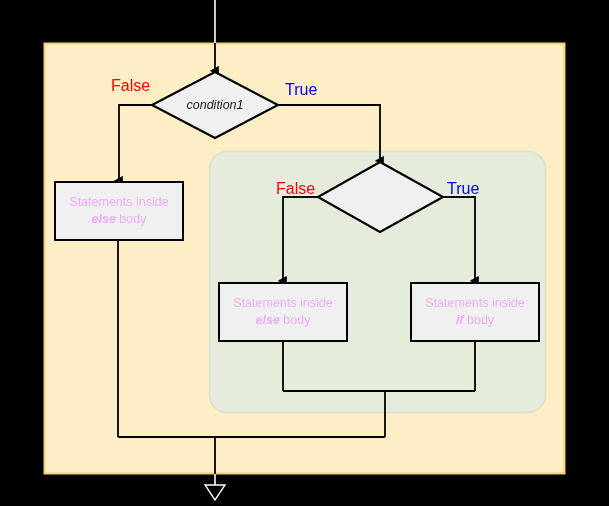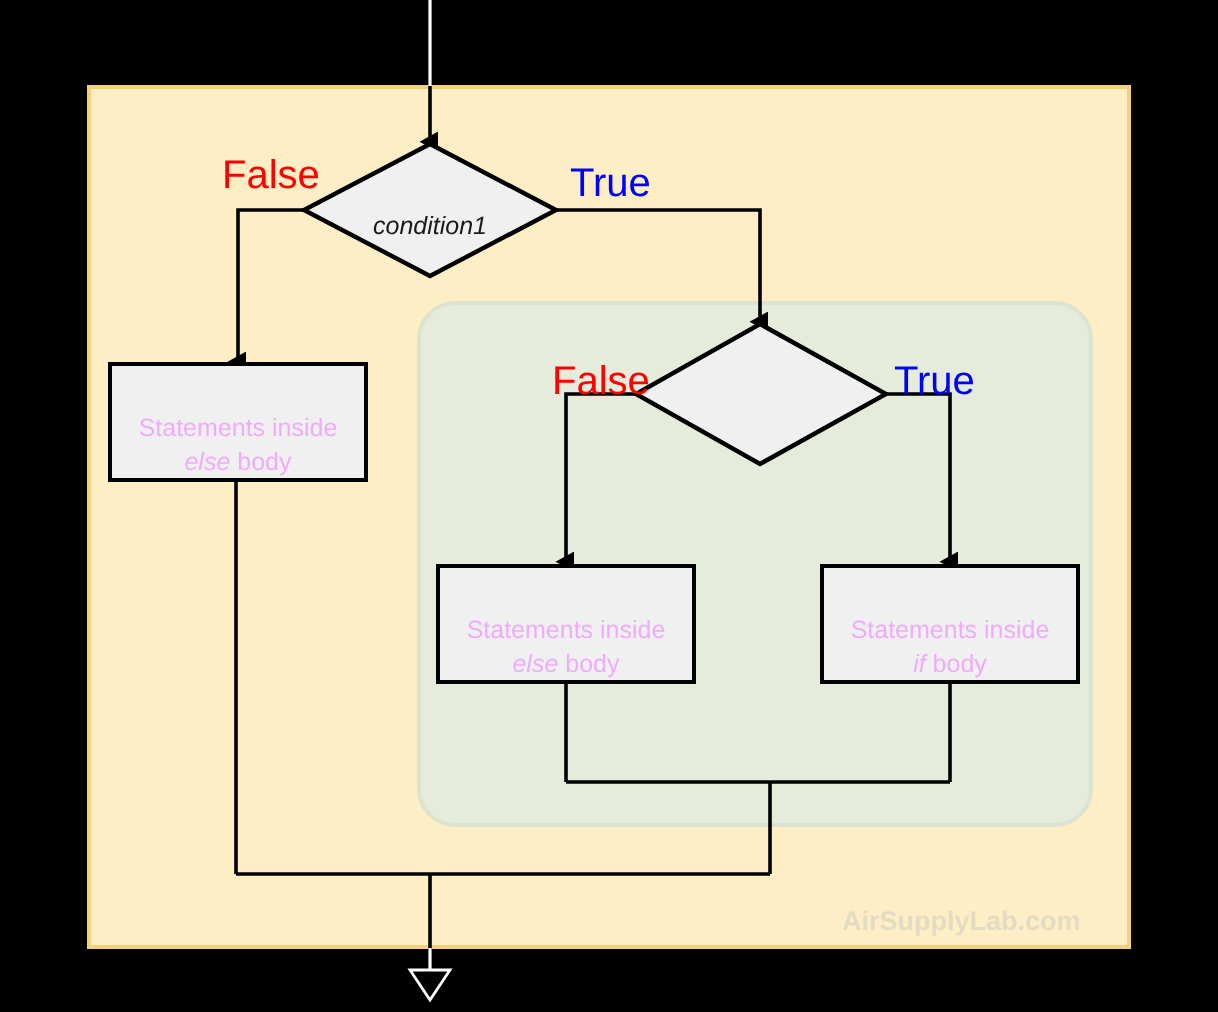--- a/index.html
+++ b/index.html
@@ -18,42 +18,42 @@
   #flow-svg {
     position: absolute;
     left: 0;
     top: 0;
     width: 609px;
     height: 506px;
   }
   .node-label {
     position: absolute;
     display: flex;
-    align-items: flex-end;
+    align-items: center;
     justify-content: center;
     text-align: center;
     pointer-events: none;
   }
   .box-label {
     font-size: 12.5px;
     color: #f0abfc;
     line-height: 1.35;
   }
   .box-label em {
     font-style: italic;
-    font-weight: normal;
+    font-weight: bold;
   }
   .diamond-label {
     font-size: 12.5px;
     font-style: italic;
     color: #1a1a1a;
   }
   .branch-label {
     position: absolute;
-    font-size: 20px;
+    font-size: 16px;
     font-weight: normal;
     white-space: nowrap;
   }
   .watermark {
     position: absolute;
     font-size: 13.5px;
     font-weight: bold;
     color: #e3dcc2;
     white-space: nowrap;
   }
@@ -138,15 +138,14 @@
       <span>Statements inside</span><br>
       <em>if</em><span> body</span>
     </div>
   </div>
 
   <div class="branch-label" style="left:111px; top:77px; color:#ff0000;">False</div>
   <div class="branch-label" style="left:285px; top:81px; color:#0000ff;">True</div>
   <div class="branch-label" style="left:276px; top:180px; color:#ff0000;">False</div>
   <div class="branch-label" style="left:447px; top:180px; color:#0000ff;">True</div>
 
-  <div class="watermark" style="left:421px; top:453px;">AirSupplyLab.com</div>
 
 </div>
 
 </body></html>

